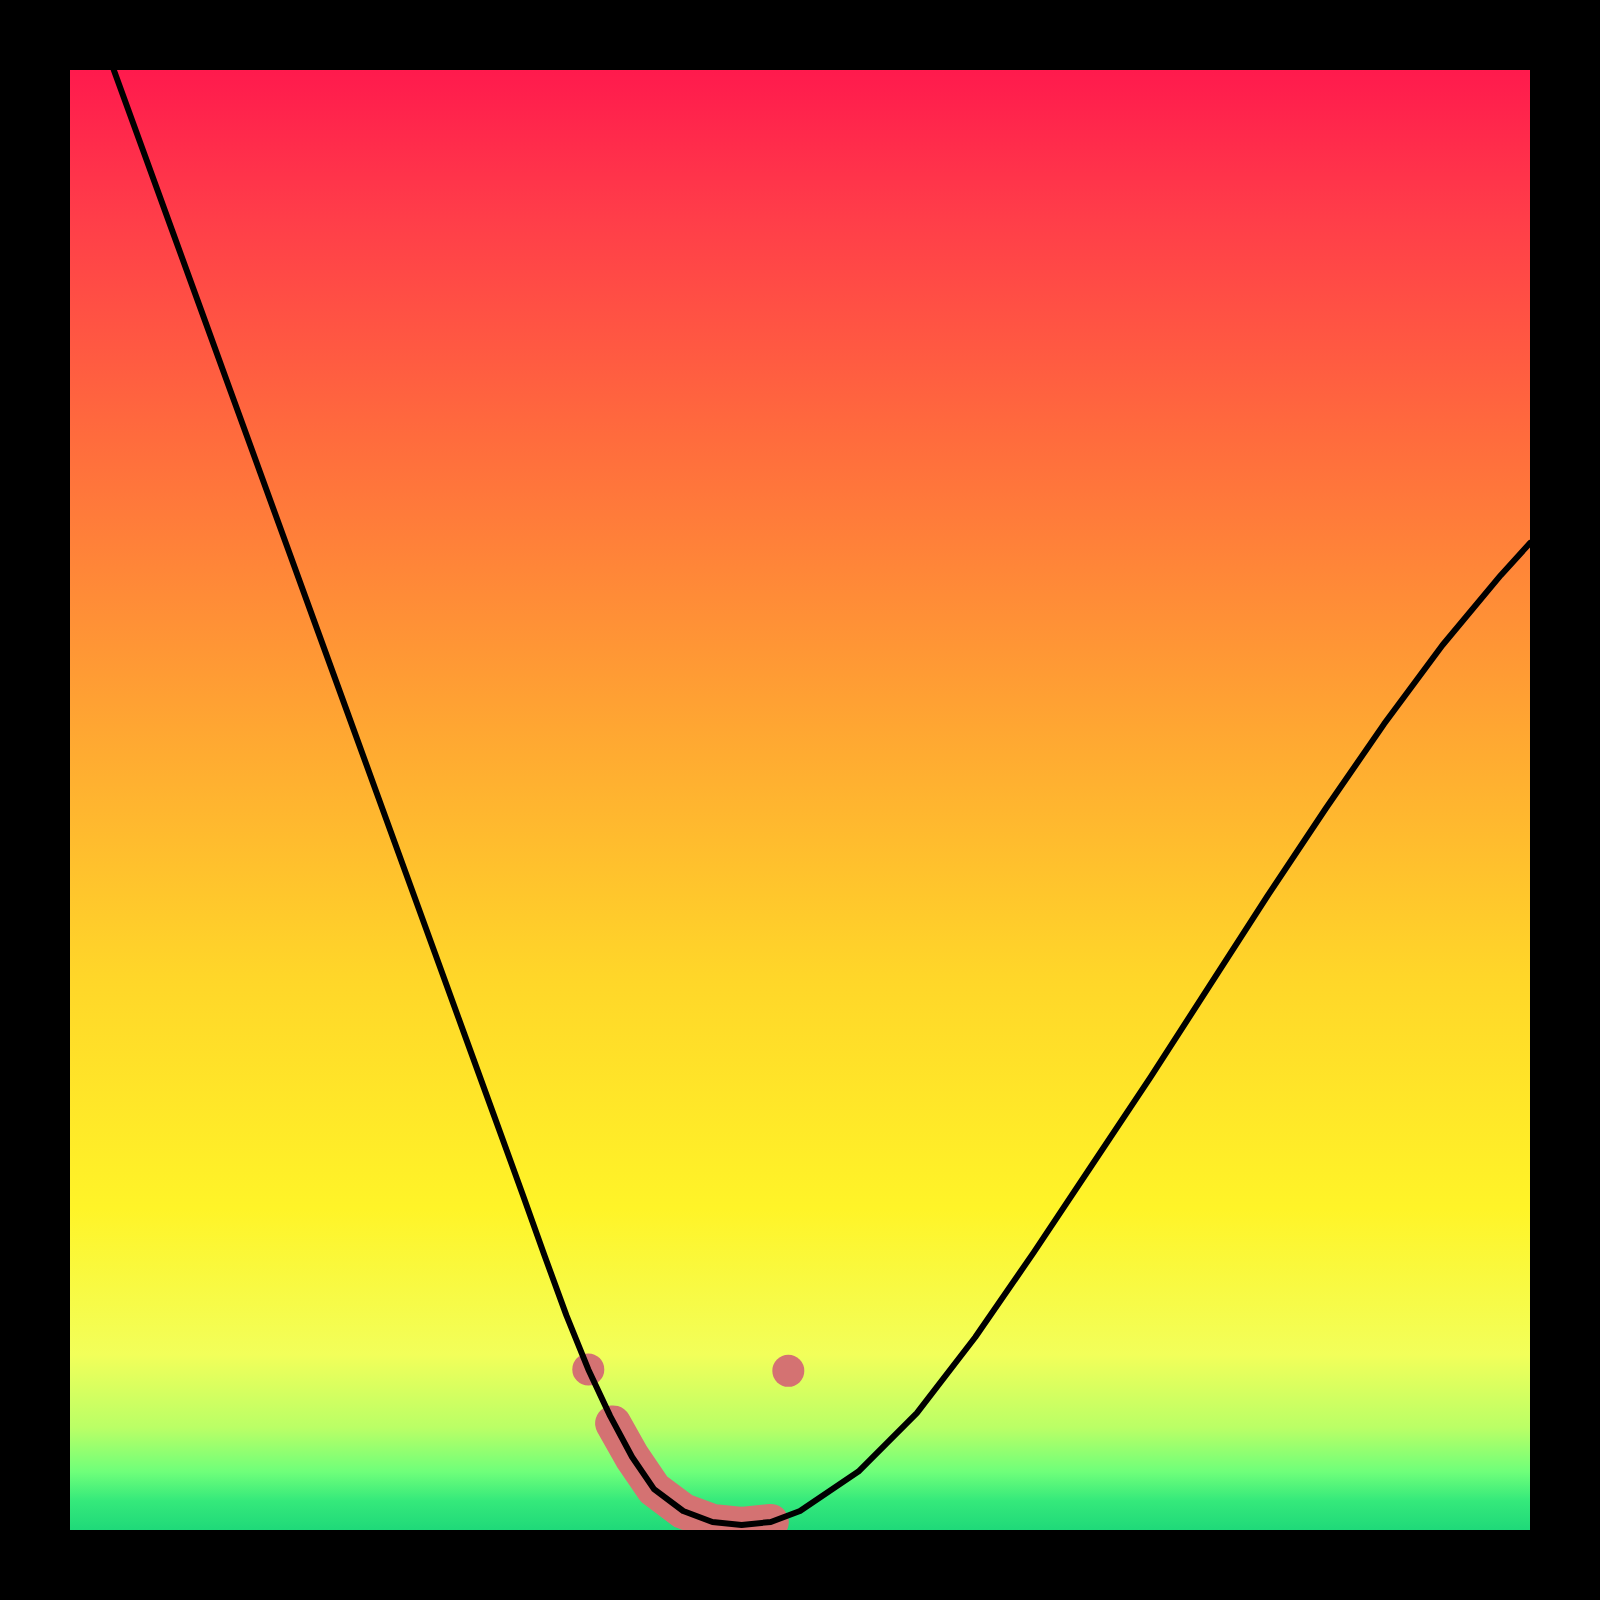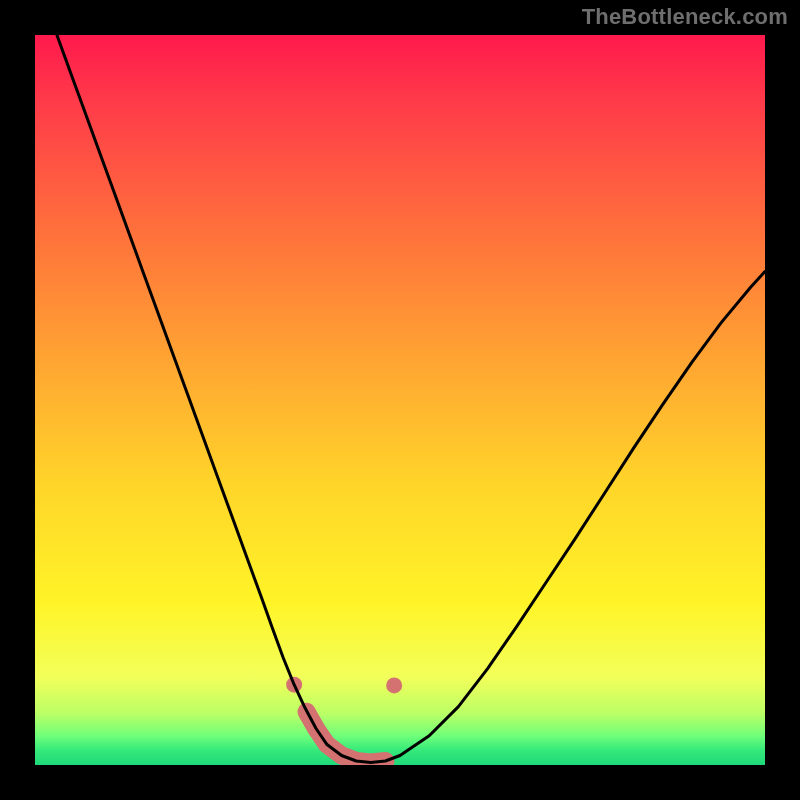--- a/index.html
+++ b/index.html
@@ -54,21 +54,20 @@
     top: 35px;
     width: 730px;
     height: 730px;
     z-index: 5;
   }
 </style>
 </head>
 <body>
 
 <div class="container">
-  <div class="watermark">TheBottleneck.com</div>
   <div class="plot-area"></div>
   <svg class="overlay" viewBox="0 0 730 730" preserveAspectRatio="none">
     <g id="marker-layer">
         <path d="M271.56000000000006 676.71 L281.05 693.5 L292 709.56 L306.59999999999997 720.51 L321.2 725.985 L335.8 727.445 L350.4 725.985 " fill="none" stroke="#d47272" stroke-width="18" stroke-linecap="round" stroke-linejoin="round"></path>
         <circle cx="259.15" cy="649.7" r="8" fill="#d47272"></circle>
         <circle cx="359.16" cy="650.4300000000001" r="8" fill="#d47272"></circle>
       </g>
     <g id="curve-layer">
         <path d="M21.9 0 L36.5 40.15000000000009 L51.1 80.29999999999995 L65.7 120.45000000000005 L80.3 160.60000000000002 L94.9 200.75 L109.5 240.89999999999998 L124.10000000000001 281.05 L138.7 321.2 L153.29999999999998 361.35 L167.9 401.5 L182.5 441.65 L197.10000000000002 481.79999999999995 L211.7 521.95 L226.3 562.1 L237.25 592.76 L248.20000000000002 622.69 L259.15 649.7 L270.1 673.06 L281.05 693.5 L292 709.56 L306.59999999999997 720.51 L321.2 725.985 L335.8 727.445 L350.4 725.985 L365 720.51 L394.20000000000005 700.8 L423.4 671.6 L452.6 633.64 L481.8 591.3 L510.99999999999994 547.5 L540.2 503.7 L569.4 458.43999999999994 L598.5999999999999 413.18 L627.8 369.38 L657 327.03999999999996 L686.1999999999999 287.62 L715.4 252.57999999999998 L730 236.52000000000004 " fill="none" stroke="#000000" stroke-width="3" stroke-linecap="round" stroke-linejoin="round"></path>
       </g>

